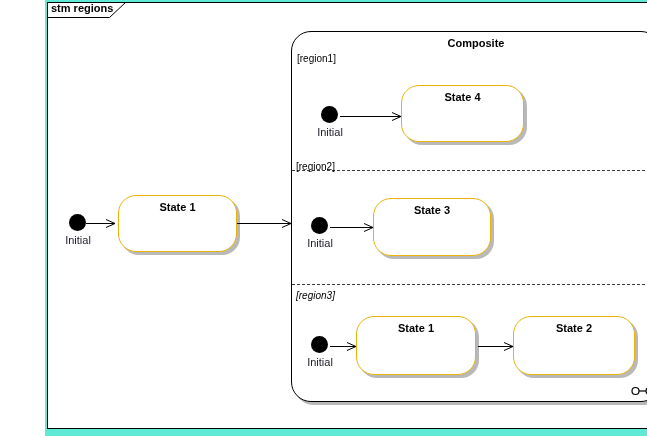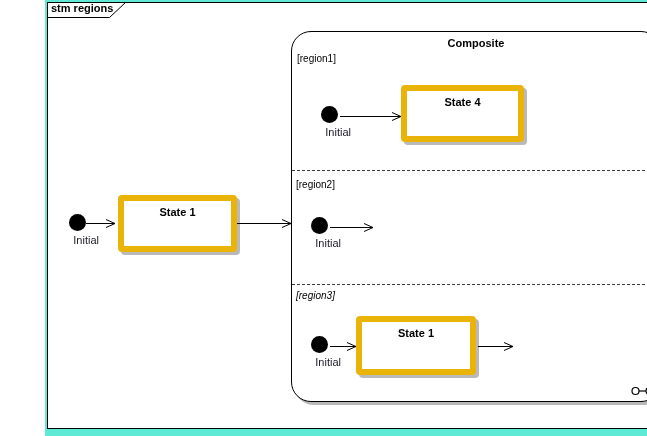--- a/index.html
+++ b/index.html
@@ -54,42 +54,42 @@
     height: 0;
   }
   .region-label {
     position: absolute;
     font-size: 10px;
     white-space: nowrap;
   }
   .state {
     position: absolute;
     background: #ffffff;
-    border: 6px solid #eab308;
-    border-radius: 4px;
+    border: 1px solid #eab308;
+    border-radius: 18px;
     box-shadow: 3px 3px 0 #b9b9b9;
     box-sizing: border-box;
   }
   .state-label {
     position: absolute;
     left: 0; right: 0; top: 5px;
     text-align: center;
     font-size: 11px; font-weight: bold;
     white-space: nowrap;
   }
   .initial-dot {
     position: absolute;
     width: 17px; height: 17px;
     background: #000000;
     border-radius: 50%;
   }
   .initial-label {
     position: absolute;
     width: 42px;
-    text-align: right;
+    text-align: center;
     font-size: 11px;
     color: #1c1c28;
     white-space: nowrap;
   }
   .arrows {
     position: absolute;
     left: 0; top: 0;
     pointer-events: none;
   }
   .arrows line, .arrows polyline {
@@ -129,31 +129,37 @@
 
     <div class="region-label" style="left:5px; top:21px;">[region1]</div>
     <div class="initial-dot" style="left:29px; top:74px;"></div>
     <div class="initial-label" style="left:17px; top:94px;">Initial</div>
     <div class="state" style="left:109px; top:53px; width:123px; height:57px;">
       <div class="state-label">State 4</div>
     </div>
 
     <div class="region-separator" style="top:138px;"></div>
 
-    <div class="region-label" style="left:4px; top:147px;text-align:center;">[region2]</div>
+    <div class="region-label" style="left:4px; top:129px;text-align:center;">[region2]</div>
     <div class="initial-dot" style="left:19px; top:185px;"></div>
     <div class="initial-label" style="left:7px; top:205px;">Initial</div>
+    <div class="state" style="left:81px; top:166px; width:118px; height:58px;">
+      <div class="state-label">State 3</div>
+    </div>
 
     <div class="region-separator" style="top:252px;"></div>
 
     <div class="region-label" style="left:4px; top:258px;font-style:italic;">[region3]</div>
     <div class="initial-dot" style="left:19px; top:304px;"></div>
     <div class="initial-label" style="left:7px; top:324px;">Initial</div>
     <div class="state" style="left:64px; top:284px; width:120px; height:59px;">
       <div class="state-label">State 1</div>
+    </div>
+    <div class="state" style="left:221px; top:284px; width:122px; height:59px;">
+      <div class="state-label">State 2</div>
     </div>
 
     <svg class="composite-icon" viewBox="0 0 26 14">
       <circle cx="5.5" cy="7" r="3.5" fill="#ffffff" stroke="#000000" stroke-width="1.2"></circle>
       <circle cx="19.5" cy="7" r="3.5" fill="#ffffff" stroke="#000000" stroke-width="1.2"></circle>
       <line x1="9" y1="7" x2="16" y2="7" stroke="#000000" stroke-width="1.2"></line>
     </svg>
   </div>
 
   <svg class="arrows" width="647" height="436">

